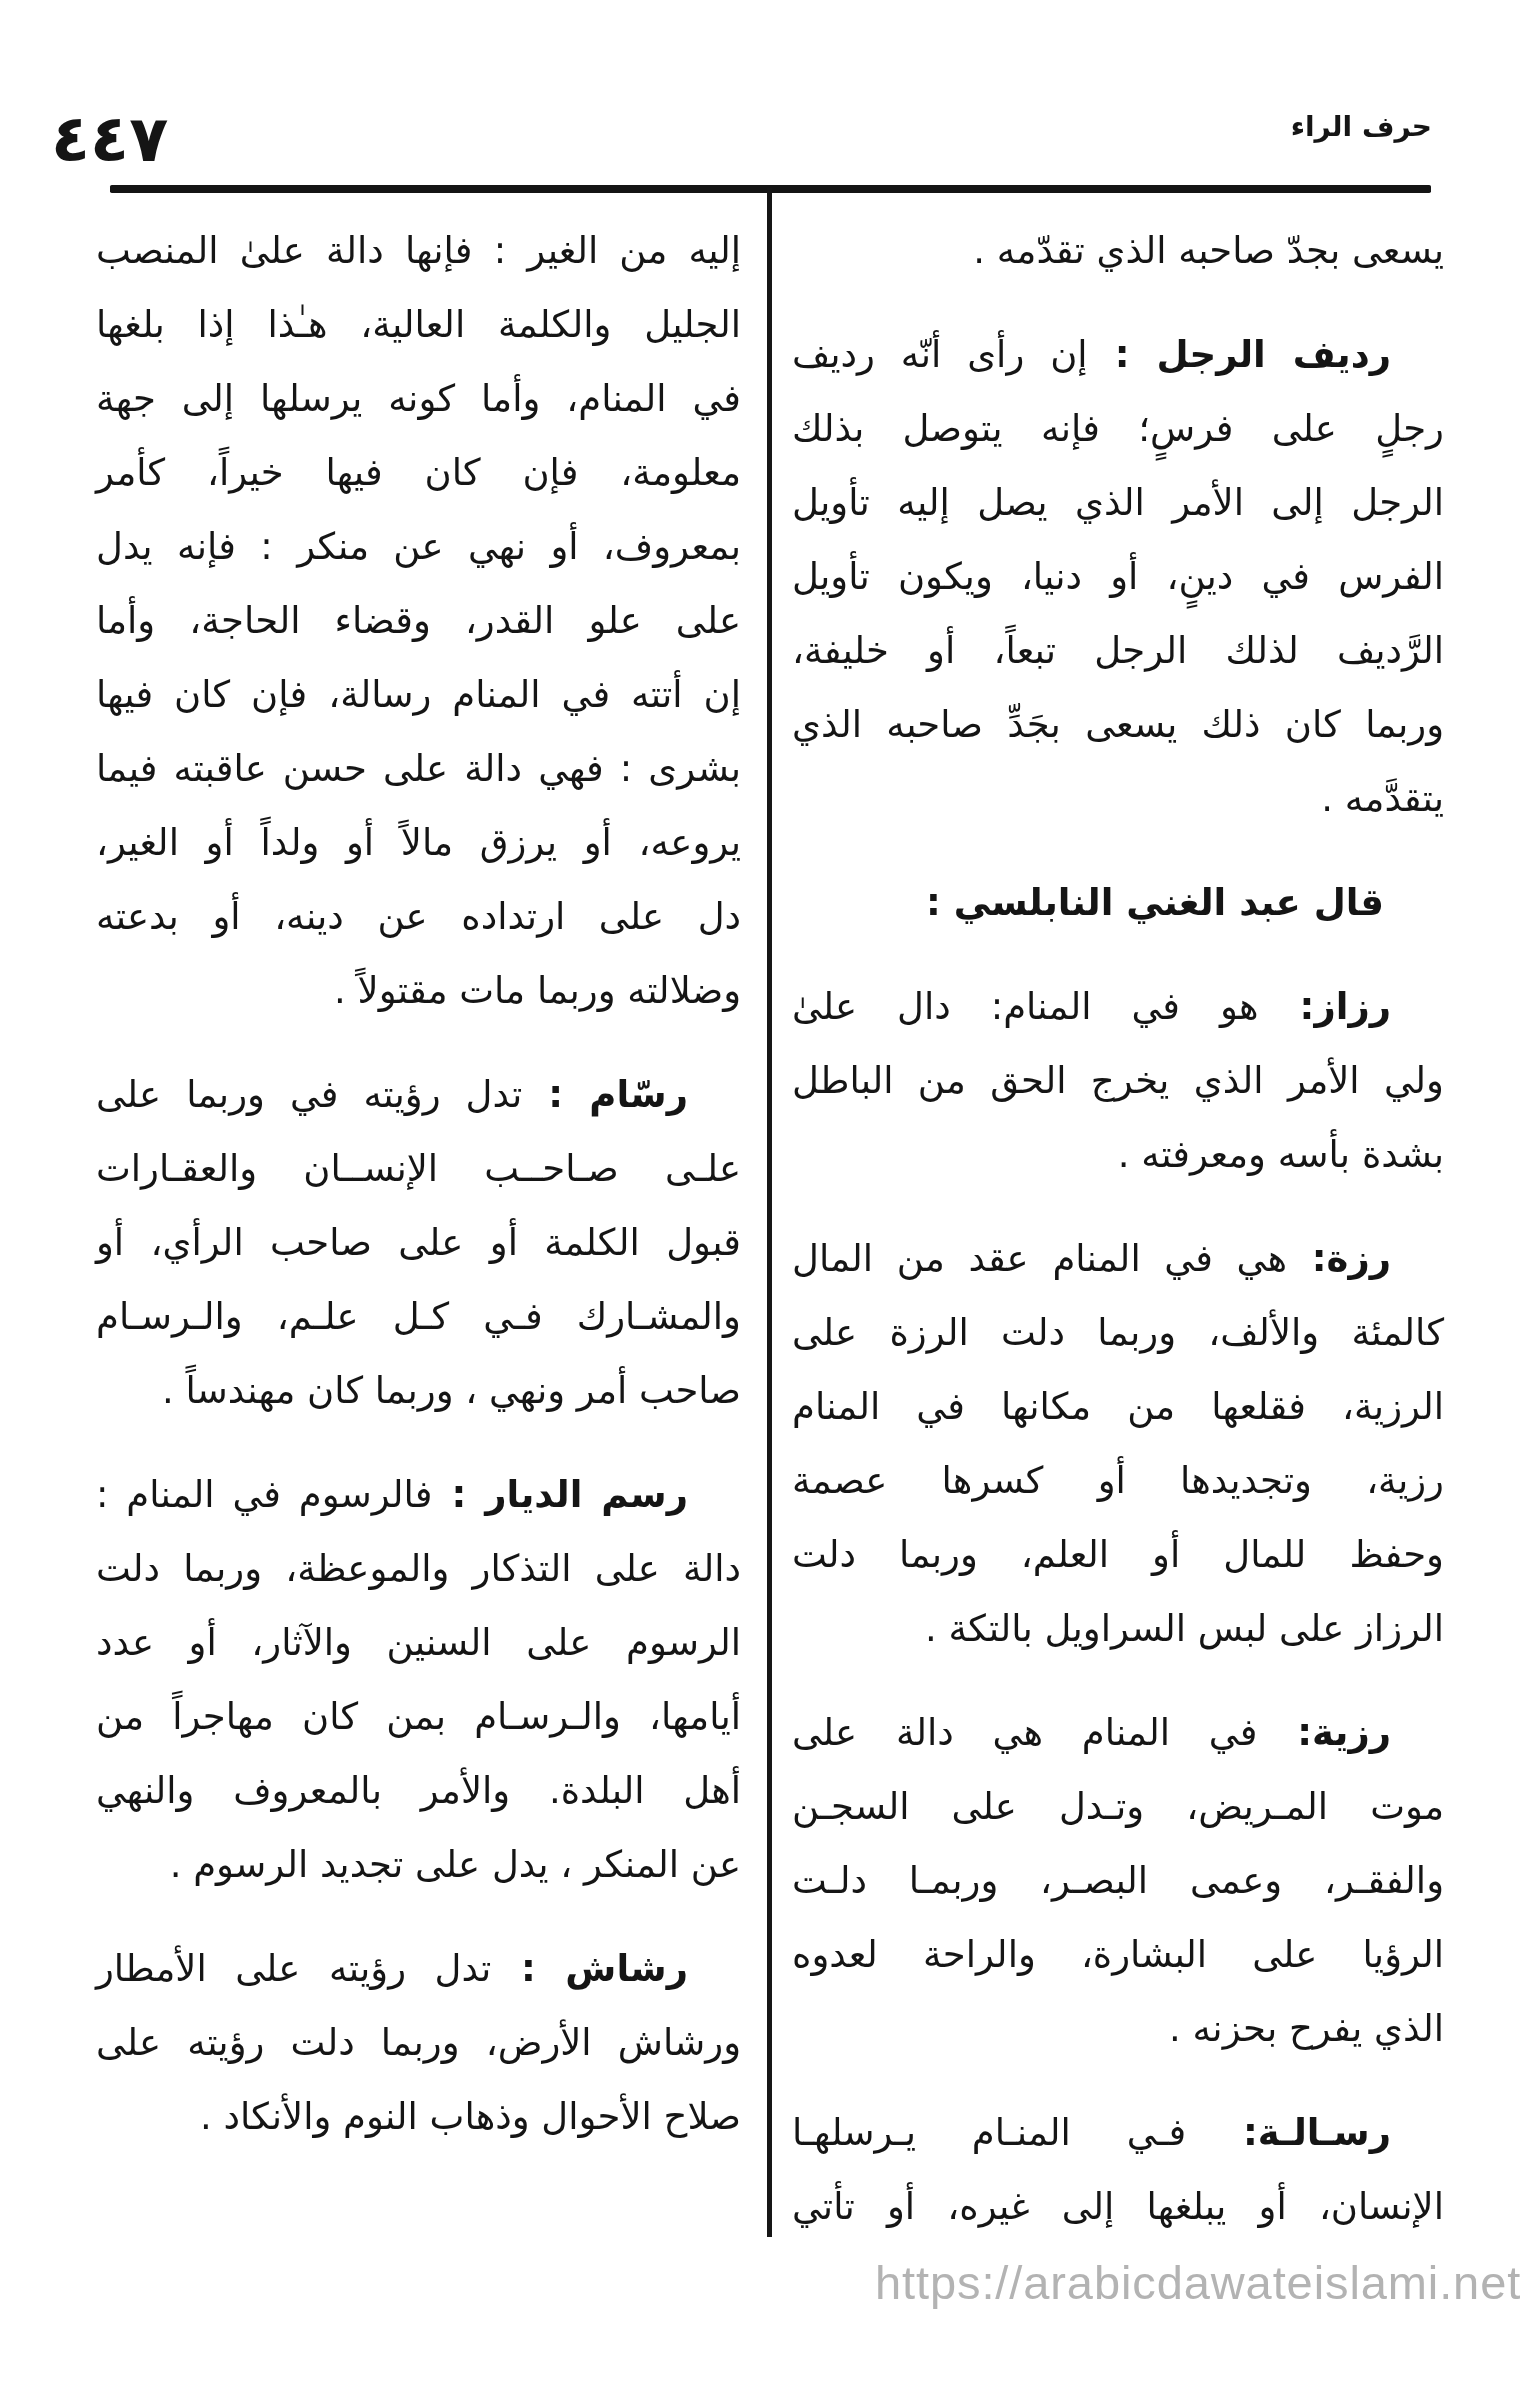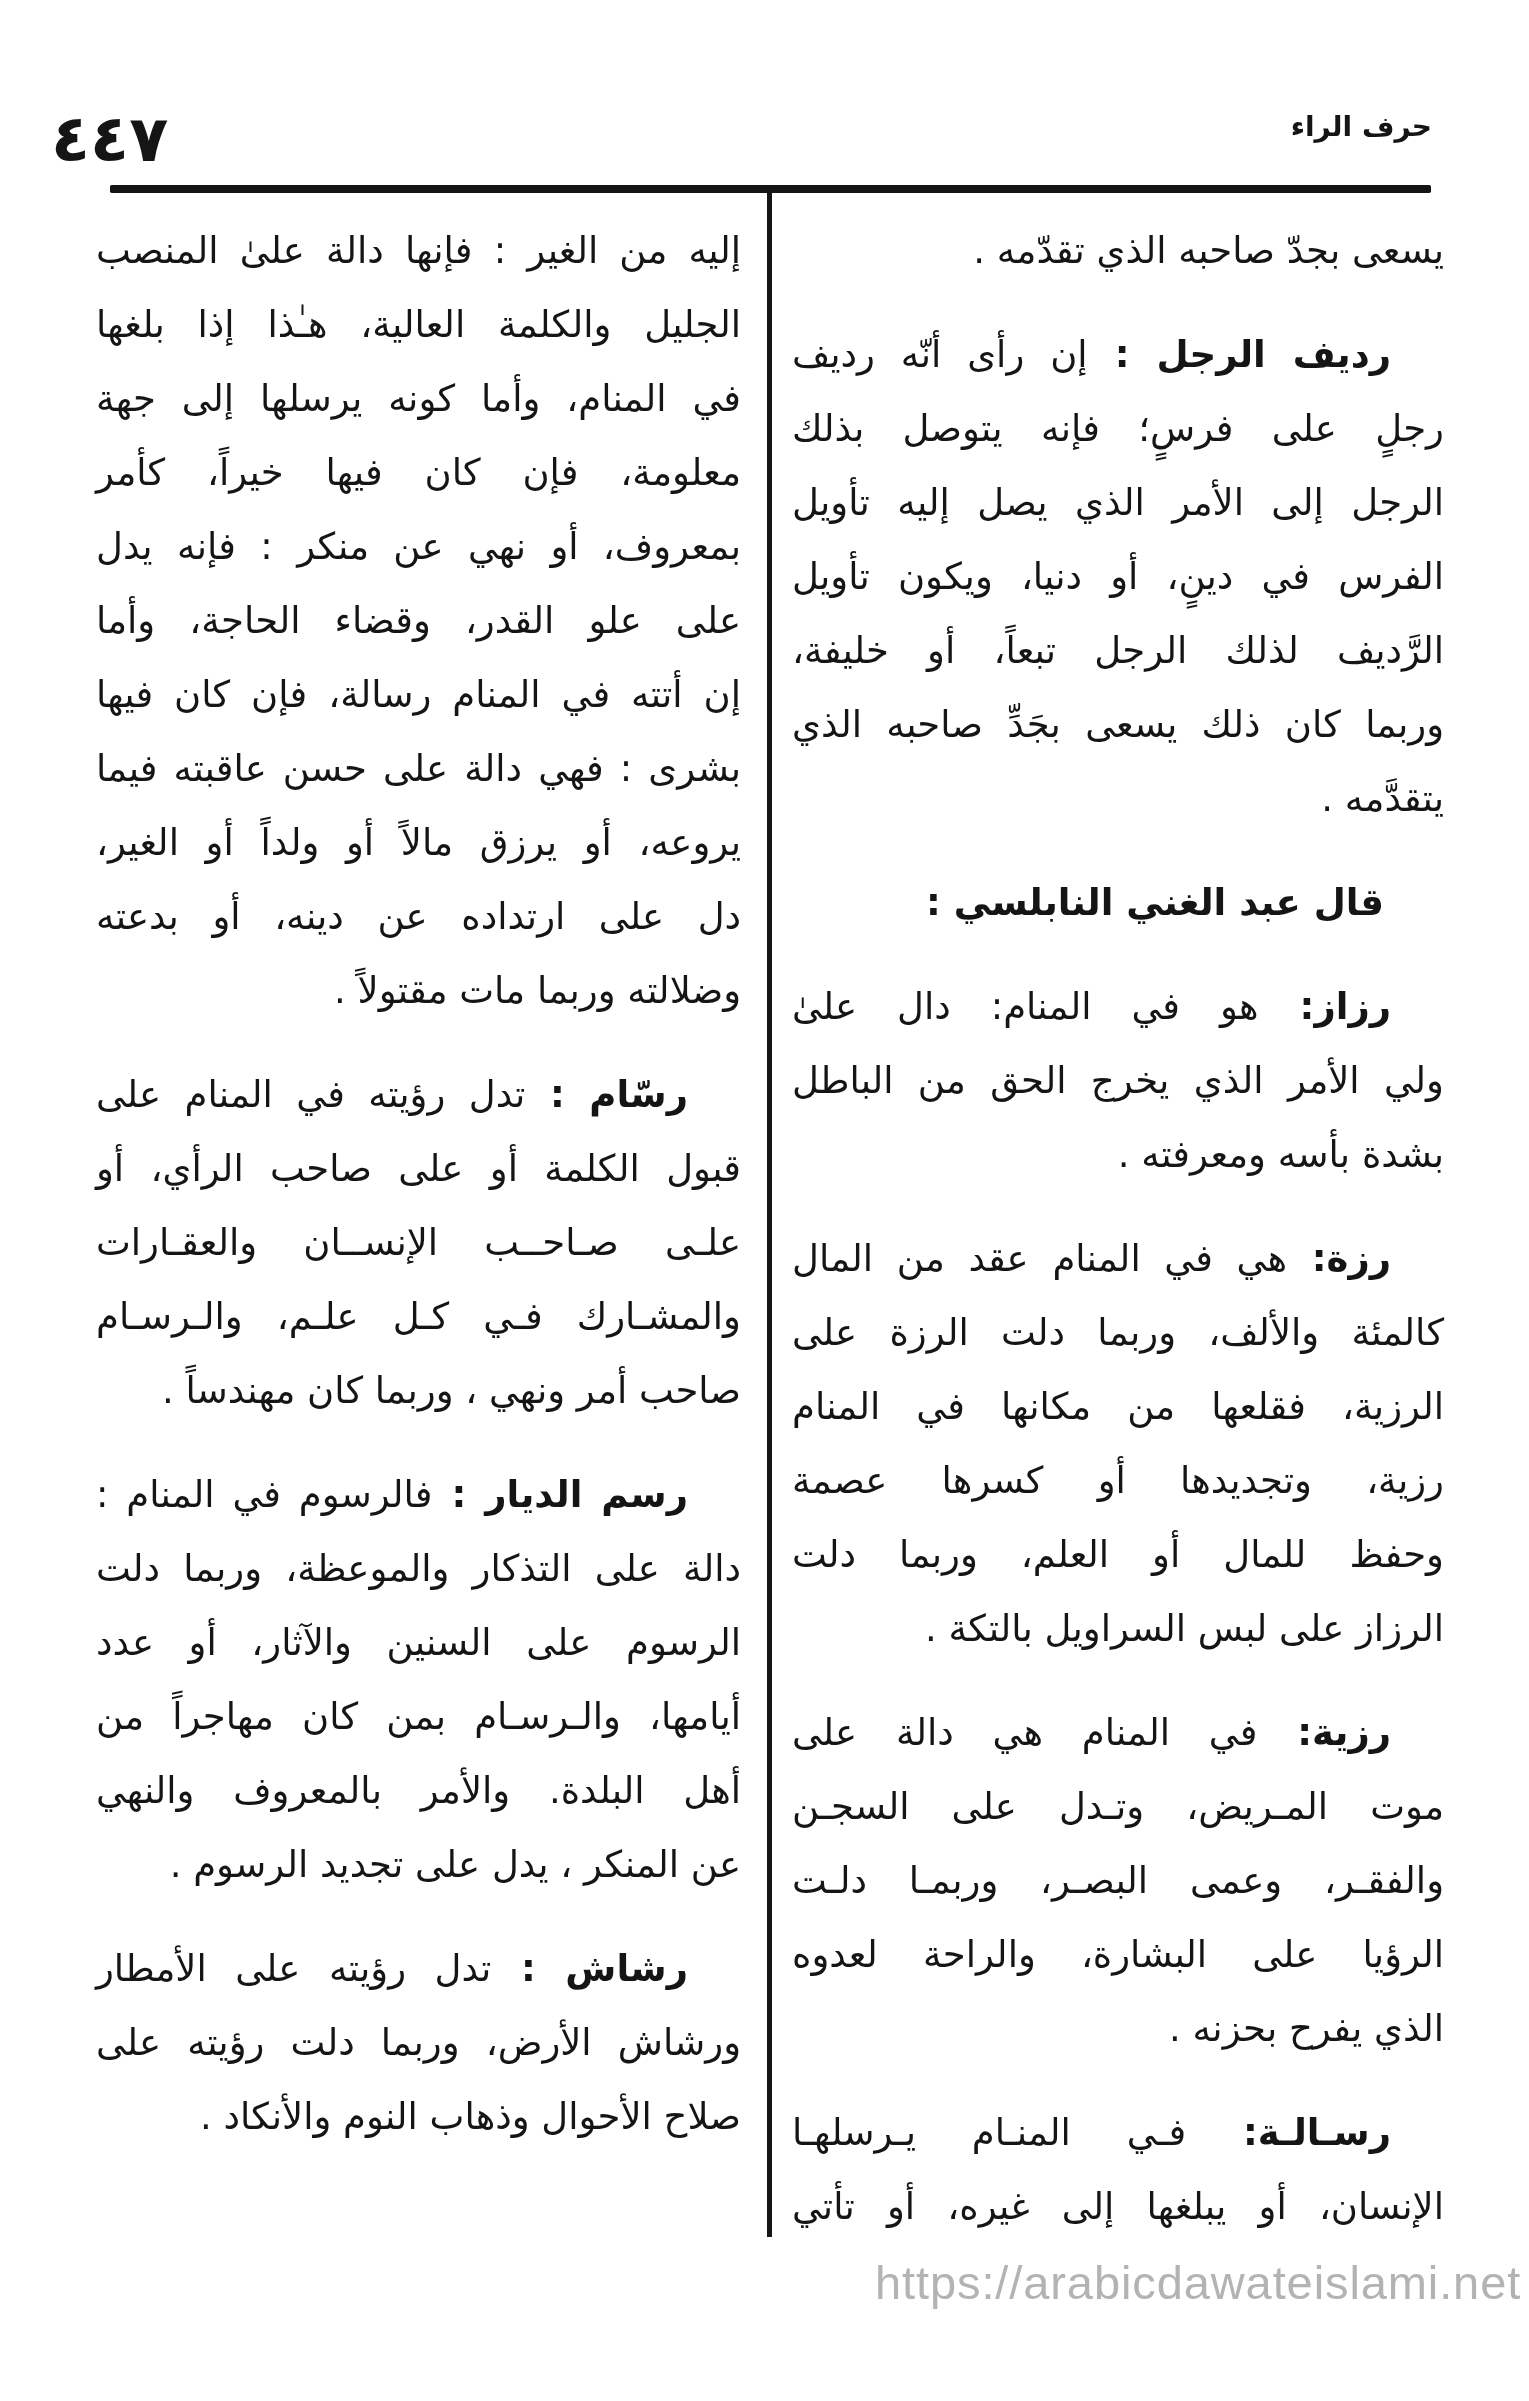--- a/index.html
+++ b/index.html
@@ -102,23 +102,23 @@
     <div class="ln j">الجليل والكلمة العالية، هـٰذا إذا بلغها</div>
     <div class="ln j">في المنام، وأما كونه يرسلها إلى جهة</div>
     <div class="ln j">معلومة، فإن كان فيها خيراً، كأمر</div>
     <div class="ln j">بمعروف، أو نهي عن منكر : فإنه يدل</div>
     <div class="ln j">على علو القدر، وقضاء الحاجة، وأما</div>
     <div class="ln j">إن أتته في المنام رسالة، فإن كان فيها</div>
     <div class="ln j">بشرى : فهي دالة على حسن عاقبته فيما</div>
     <div class="ln j">يروعه، أو يرزق مالاً أو ولداً أو الغير،</div>
     <div class="ln j">دل على ارتداده عن دينه، أو بدعته</div>
     <div class="ln r">وضلالته وربما مات مقتولاً .</div>
-    <div class="ln j ind gap"><b class="lead">رسّام : </b><span>تدل رؤيته في المنام على</span></div>
+    <div class="ln j ind gap"><b class="lead">رسّام : </b><span>تدل رؤيته في وربما على</span></div>
+    <div class="ln j">علـى صـاحــب الإنســان والعقـارات</div>
     <div class="ln j">قبول الكلمة أو على صاحب الرأي، أو</div>
-    <div class="ln j">علـى صـاحــب الإنســان والعقـارات</div>
     <div class="ln j">والمشـارك فـي كـل علـم، والـرسـام</div>
     <div class="ln r">صاحب أمر ونهي ، وربما كان مهندساً .</div>
     <div class="ln j ind gap"><b class="lead">رسم الديار : </b><span>فالرسوم في المنام :</span></div>
     <div class="ln j">دالة على التذكار والموعظة، وربما دلت</div>
     <div class="ln j">الرسوم على السنين والآثار، أو عدد</div>
     <div class="ln j">أيامها، والـرسـام بمن كان مهاجراً من</div>
     <div class="ln j">أهل البلدة. والأمر بالمعروف والنهي</div>
     <div class="ln r">عن المنكر ، يدل على تجديد الرسوم .</div>
     <div class="ln j ind gap"><b class="lead">رشاش : </b><span>تدل رؤيته على الأمطار</span></div>
     <div class="ln j">ورشاش الأرض، وربما دلت رؤيته على</div>

